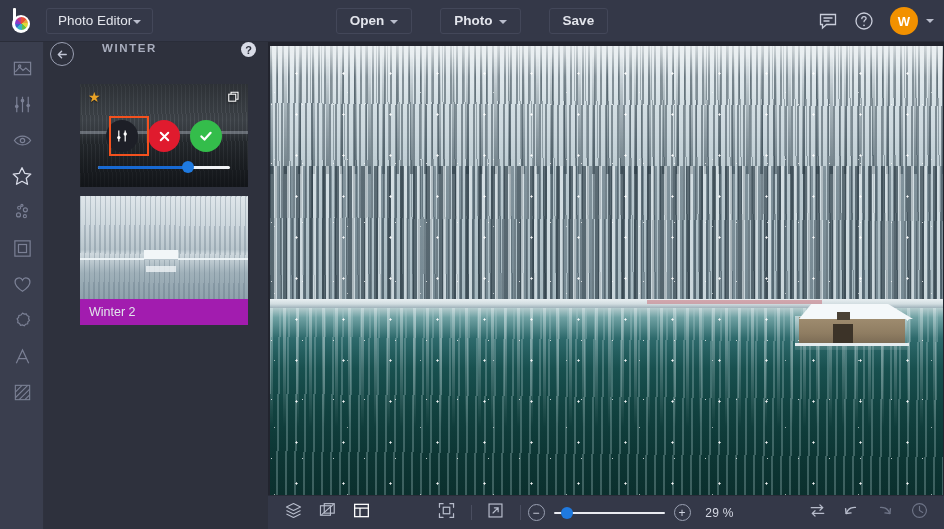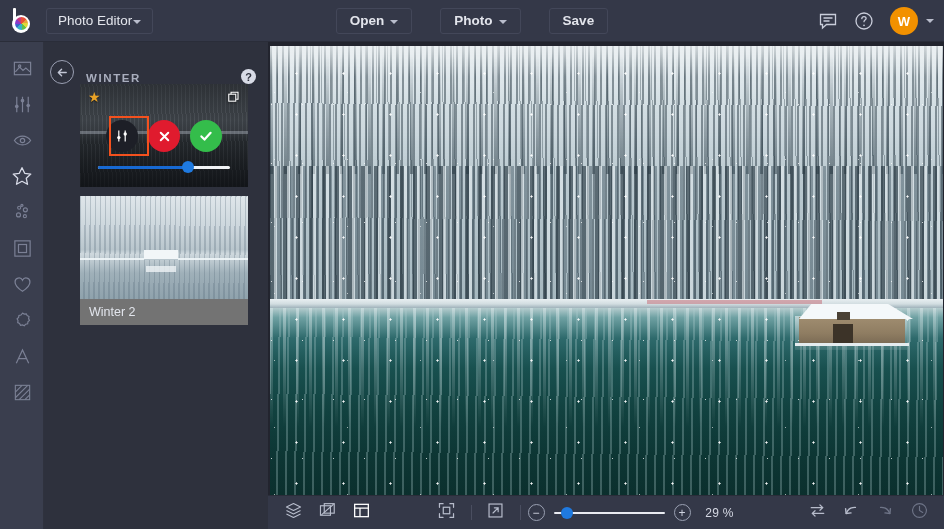--- a/index.html
+++ b/index.html
@@ -131,23 +131,24 @@
   .rail-item.active { color: #d9dce8; }
 
   
   .panel {
     position: absolute; left: 44px; top: 42px;
     width: 224px; height: 487px;
     background: #2e313d;
   }
   .panel-head {
     height: 42px;
-    display: flex; align-items: flex-end;
+    display: flex; align-items: flex-start;
     padding: 0 12px 0 6px;
     position: relative;
+    gap: 16px;
   }
   .back-btn {
     width: 24px; height: 24px; border-radius: 50%;
     border: 1.5px solid #9ba0b3;
     display: flex; align-items: center; justify-content: center;
     color: #c3c7d6; cursor: pointer;
     margin-right: 12px;
   }
   .panel-title {
     color: #a9aebe;
@@ -276,21 +277,21 @@
     position: absolute; left: 68%; top: 0;
     width: 12px; height: 12px; border-radius: 50%;
     background: #1f7ae0; transform: translateX(-50%);
   }
 
   .card-label {
     height: 26px;
     display: flex; align-items: center;
     padding-left: 9px;
     color: #e2e5ec; font-size: 12.5px;
-    background: #737373;
+    background: #a21caf;
   }
 
   
   .canvas-area {
     position: absolute; left: 268px; top: 42px;
     width: 676px; height: 487px;
     background: #22242e;
   }
   .photo-frame {
     position: absolute; left: 2px; top: 4px;

